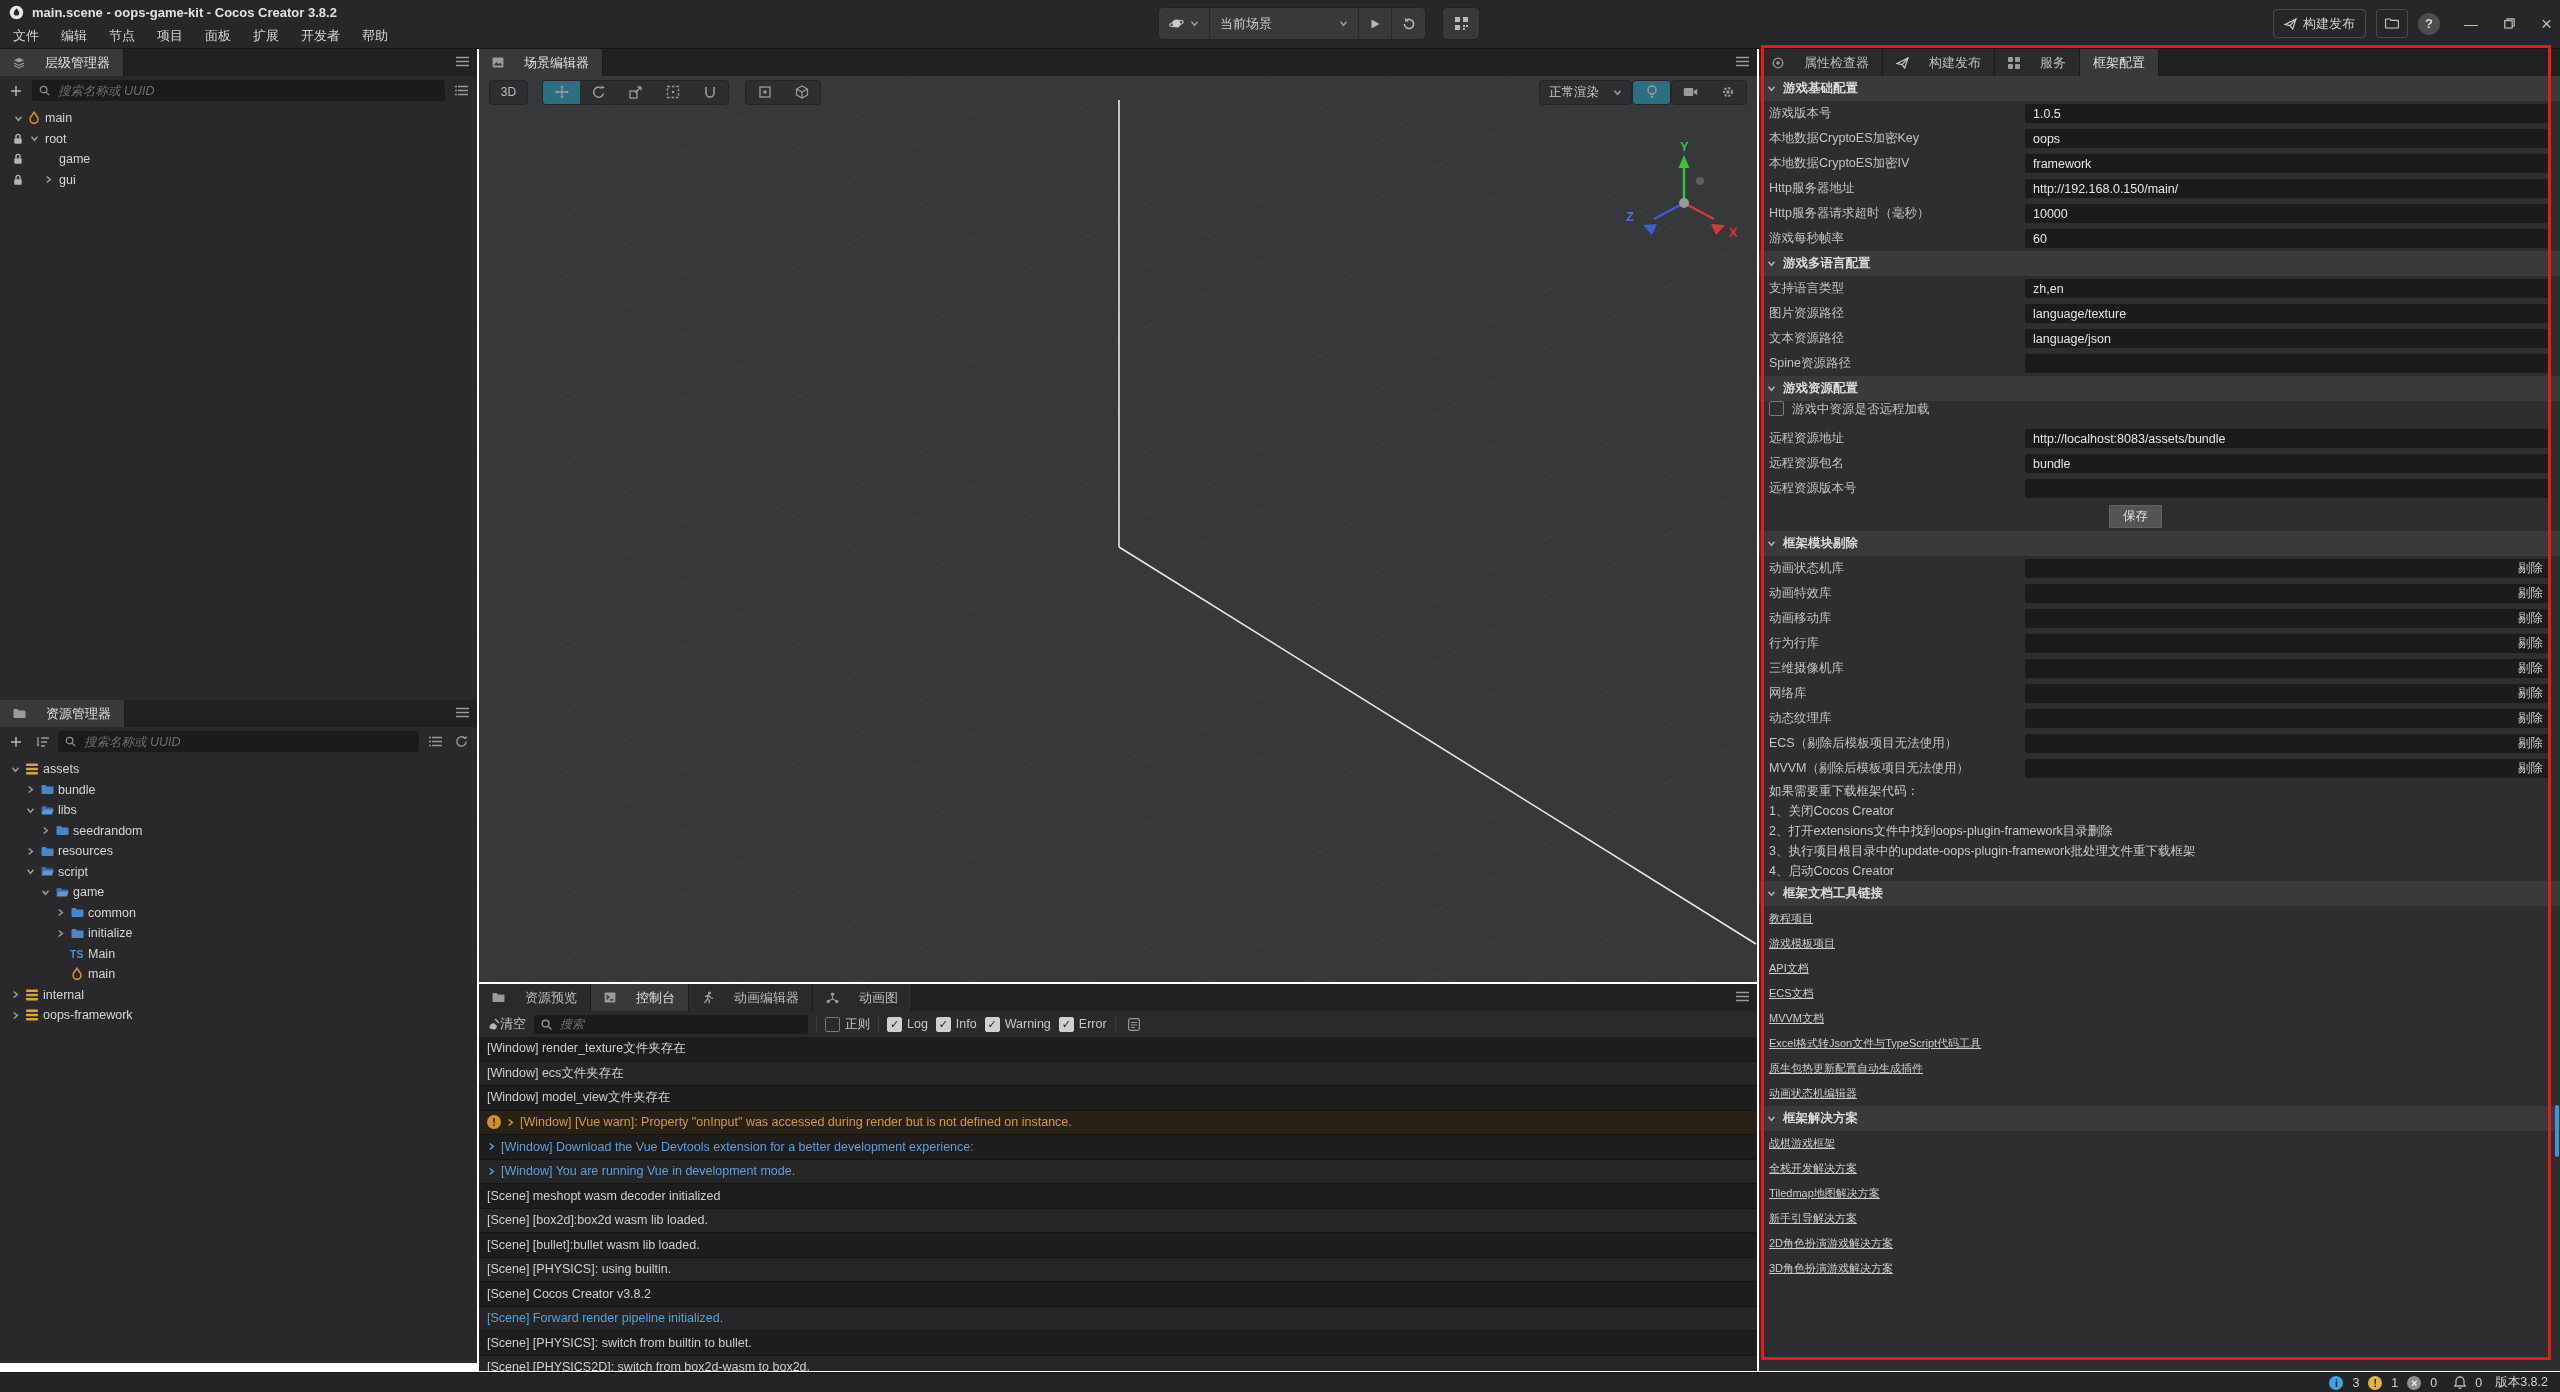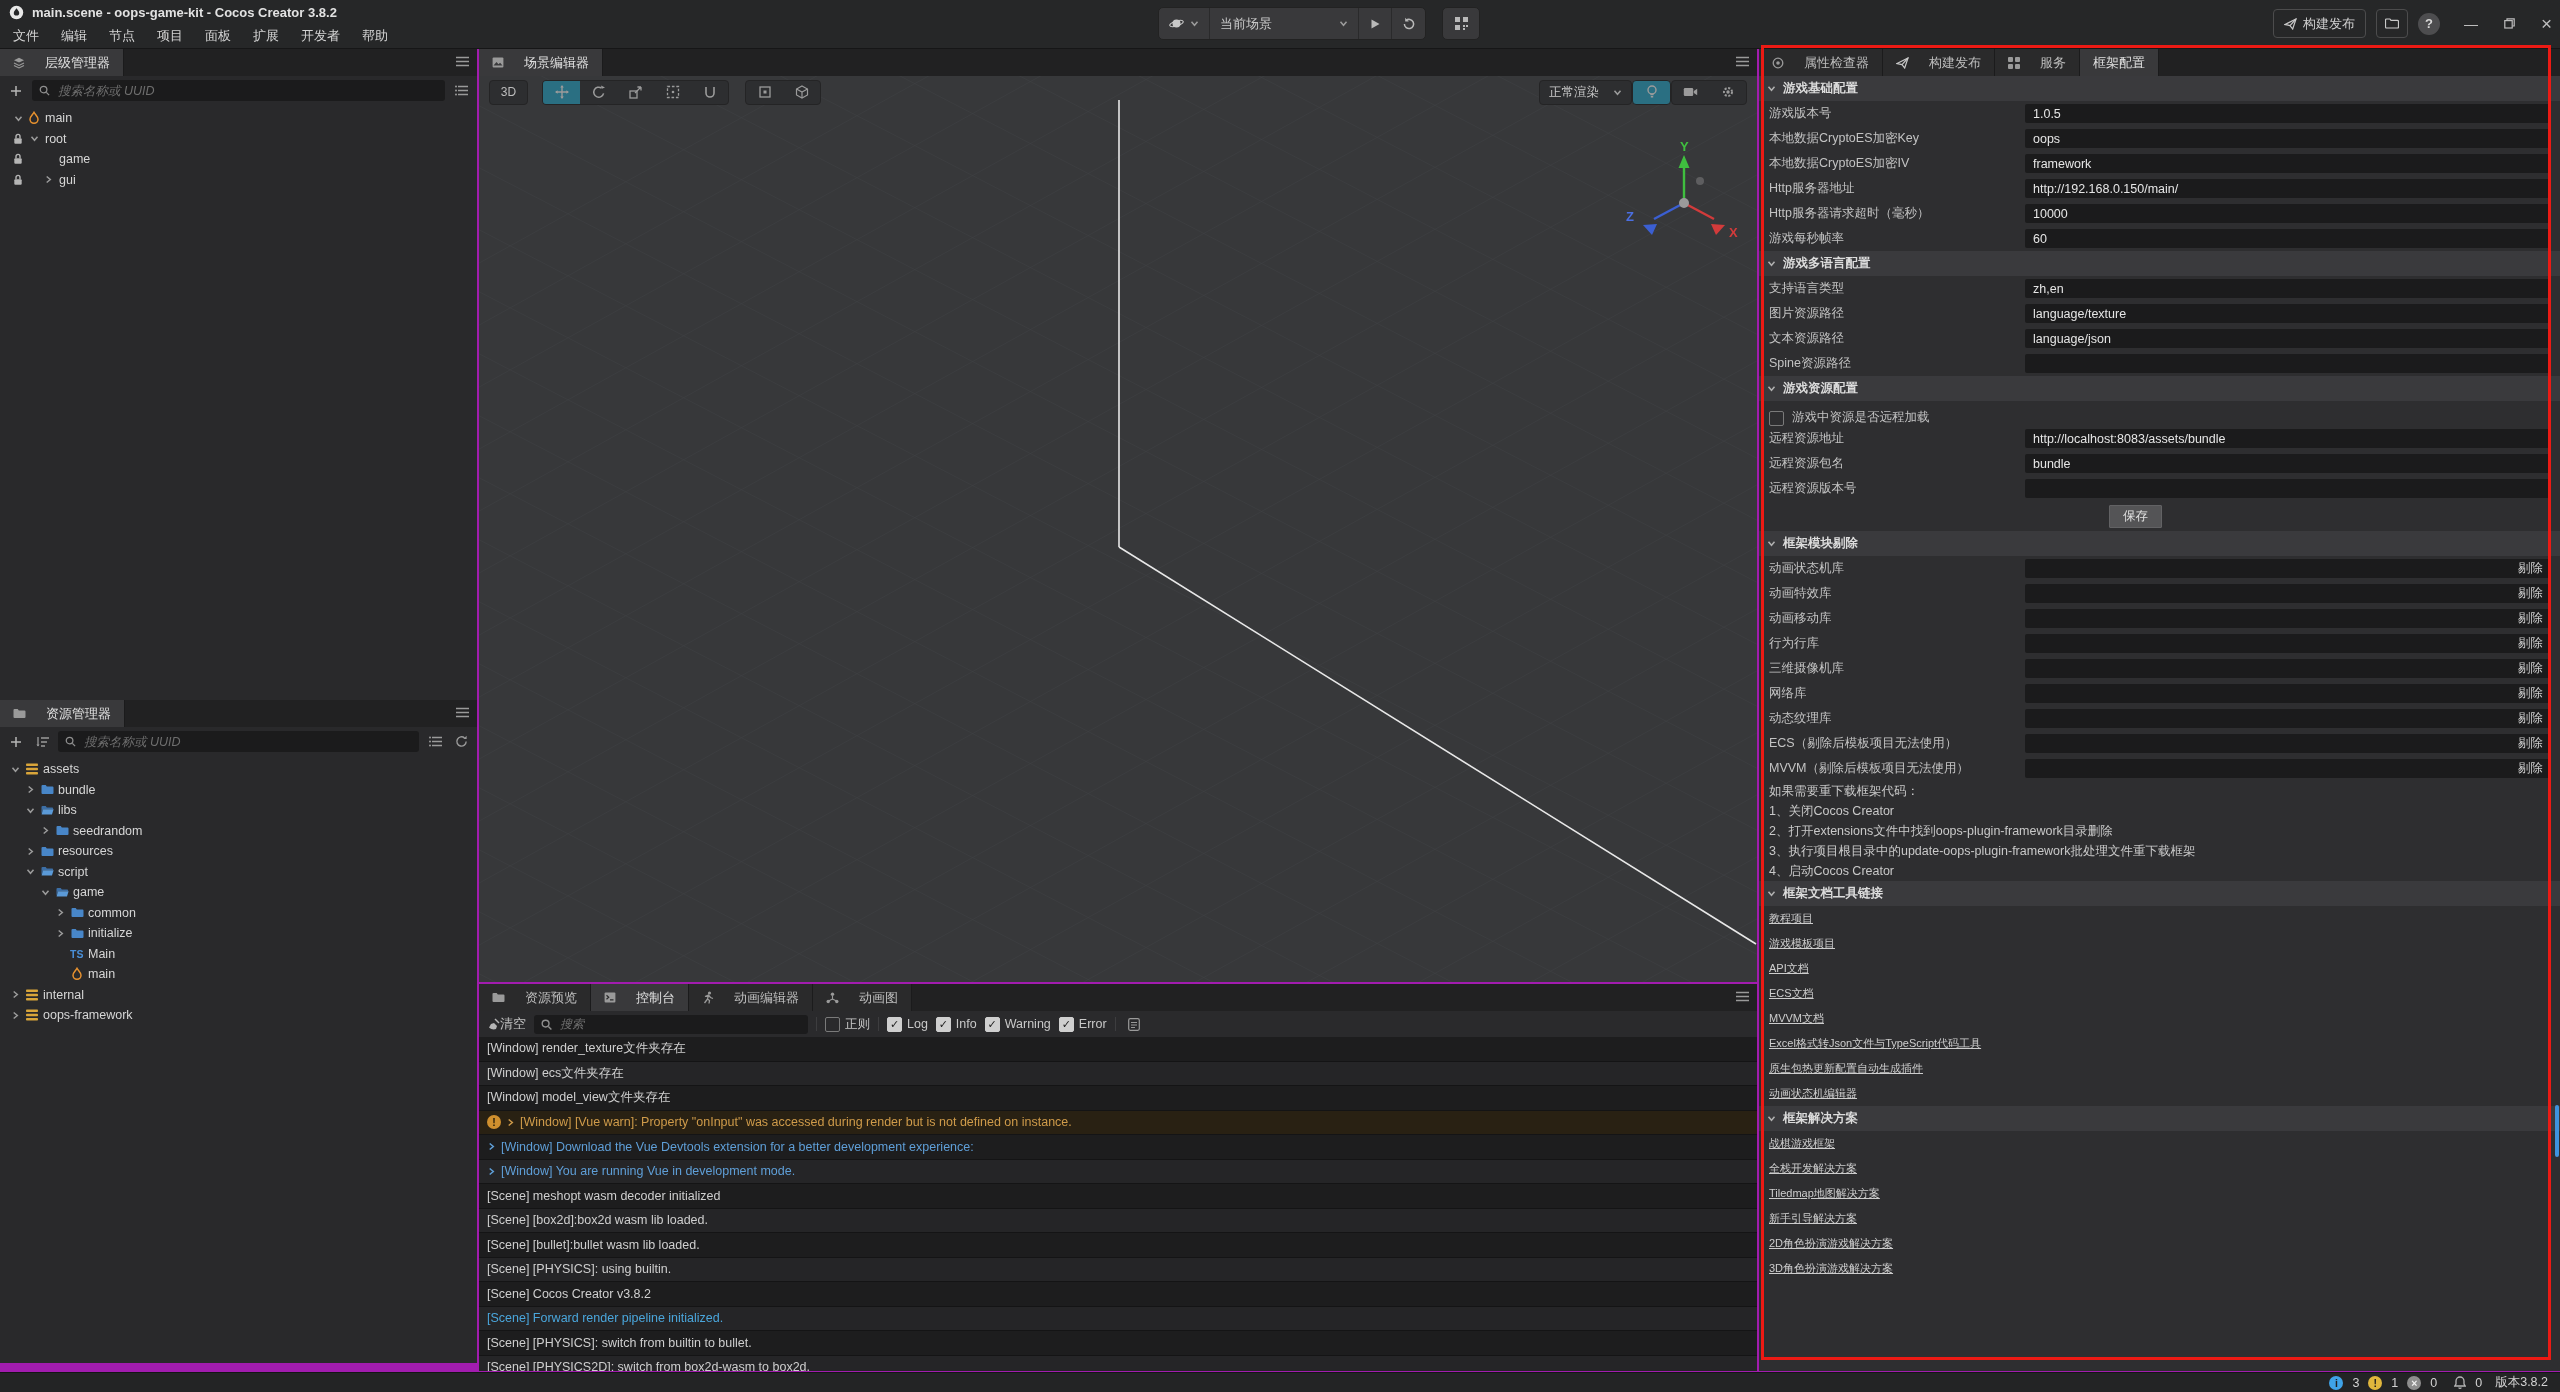--- a/index.html
+++ b/index.html
@@ -1,16 +1,16 @@
 <!DOCTYPE html>
 <html><head>
 <meta charset="utf-8">
 <style>
   html,body{margin:0;padding:0;background:#101010}
-  .app{position:relative;width:2560px;height:1392px;background:#a21caf;overflow:hidden;
+  .app{position:relative;width:2560px;height:1392px;background:#ffffff;overflow:hidden;
        font-family:"Liberation Sans","DejaVu Sans",sans-serif;color:#cfcfcf;font-size:13px;
        -webkit-font-smoothing:antialiased}
   .ic{display:inline-flex;align-items:center;justify-content:center;vertical-align:middle;color:#9b9b9b}
   .ic svg{display:block}
 
   
   .topbar{position:absolute;left:0;top:0;width:2560px;height:48px;background:#262728;border-bottom:1px solid #161617}
   .title-row{height:25px;display:flex;align-items:center;padding-left:9px;gap:8px}
   .title{font-weight:bold;color:#e2e2e2;font-size:13px}
   .menu-row{height:22px;display:flex;align-items:center;padding-left:2px}
@@ -78,21 +78,21 @@
   
   .insp-tabbar{height:27px;background:#212122;display:flex;align-items:stretch}
   .insp-body{position:absolute;left:0;top:27px;right:0;bottom:0;background:#2e2e30;overflow:hidden}
   .sec-head{height:25px;background:#3a3a3d;display:flex;align-items:center;gap:7px;padding:0 8px;
             font-weight:bold;color:#dcdcdc;font-size:12.5px}
   .frow{height:25px;display:flex;align-items:center}
   .frow .lbl{width:256px;padding-left:10px;color:#c3c3c3;font-size:12.5px;flex:none;white-space:nowrap}
   .frow .val{flex:1;height:19px;margin-right:9px;background:#1b1b1c;border-radius:2px;display:flex;align-items:center;
              padding:0 8px;color:#e6e6e6;font-size:12.5px}
   .frow .val.module{justify-content:flex-end;color:#cfcfcf}
-  .chk-row{height:25px;display:flex;align-items:flex-end;gap:8px;padding-left:10px;color:#c3c3c3;font-size:12.5px}
+  .chk-row{height:25px;display:flex;align-items:flex-start;gap:8px;padding-left:10px;color:#c3c3c3;font-size:12.5px}
   .save-row{height:30px;display:flex;align-items:center}
   .save-btn{margin-left:350px;height:21px;padding:0 13px;background:#545456;border:1px solid #626264;border-radius:1px;
             color:#e0e0e0;font-size:12.5px;display:flex;align-items:center}
   .note{height:20px;display:flex;align-items:center;padding-left:10px;color:#c9c9c9;font-size:12.5px;white-space:nowrap}
   .lnk-row{height:25px;display:flex;align-items:center;padding-left:10px}
   .lnk{color:#cdcdcd;font-size:11px;text-decoration:underline}
   .scroll-thumb{position:absolute;right:1px;width:4px;height:52px;background:#3e93dd;border-radius:2px}
 
   
   .statusbar{position:absolute;left:0;bottom:0;width:2560px;height:20px;background:#232425;border-top:1px solid #151516;

